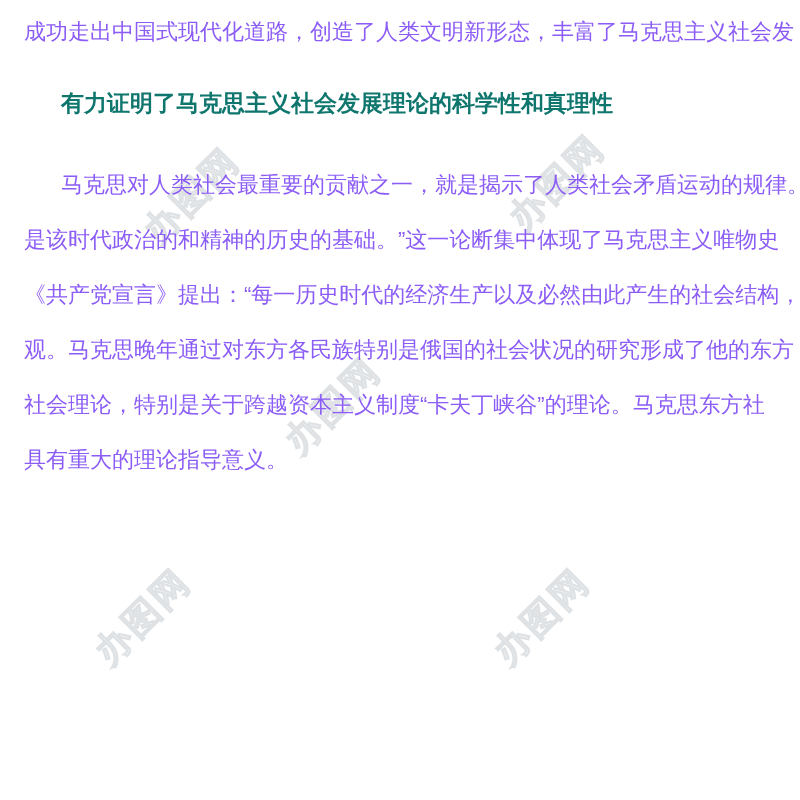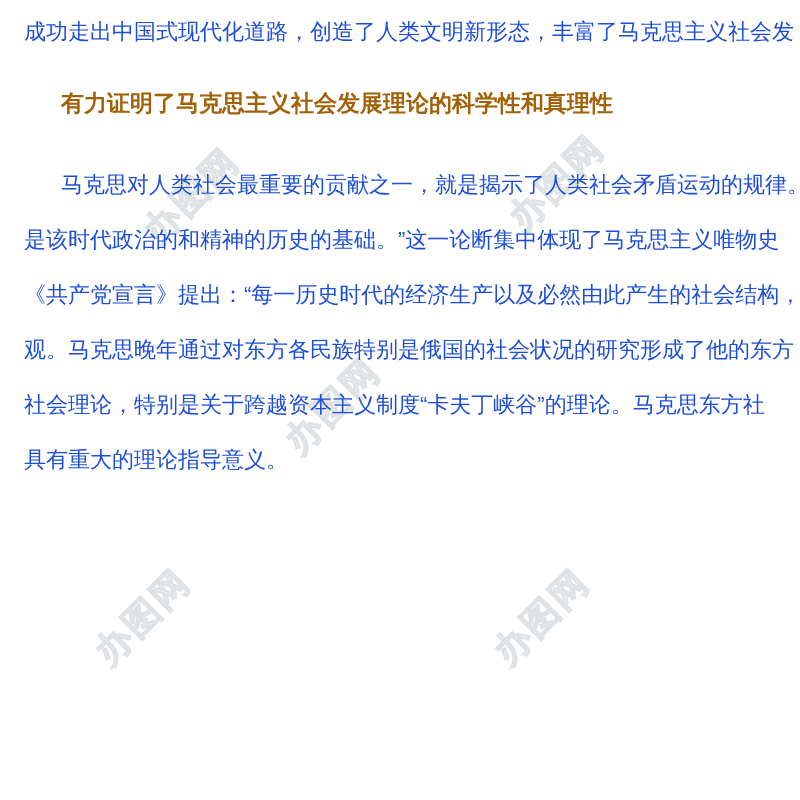--- a/index.html
+++ b/index.html
@@ -45,33 +45,33 @@
     position: relative;
     z-index: 1;
     padding: 4px 24px 0 24px;
   }
   .para { margin: 0 0 27px 0; }
   .para.tight { margin-bottom: 0; }
   .line {
     height: 55px;
     line-height: 55px;
     font-size: 22px;
-    color: #1d4ed8;
+    color: #8b5cf6;
     white-space: nowrap;
     overflow: visible;
   }
   .line.indent { padding-left: 37px; }
   .heading {
     margin: 17px 0 26px 0;
     padding-left: 37px;
     height: 55px;
     line-height: 55px;
     font-size: 23px;
     font-weight: 700;
-    color: #a16207;
+    color: #0f766e;
     white-space: nowrap;
   }
 </style>
 </head>
 <body>
 
 <div class="doc-page">
 
   <div class="watermark-layer">
     <span class="wm w1">办图网</span>

